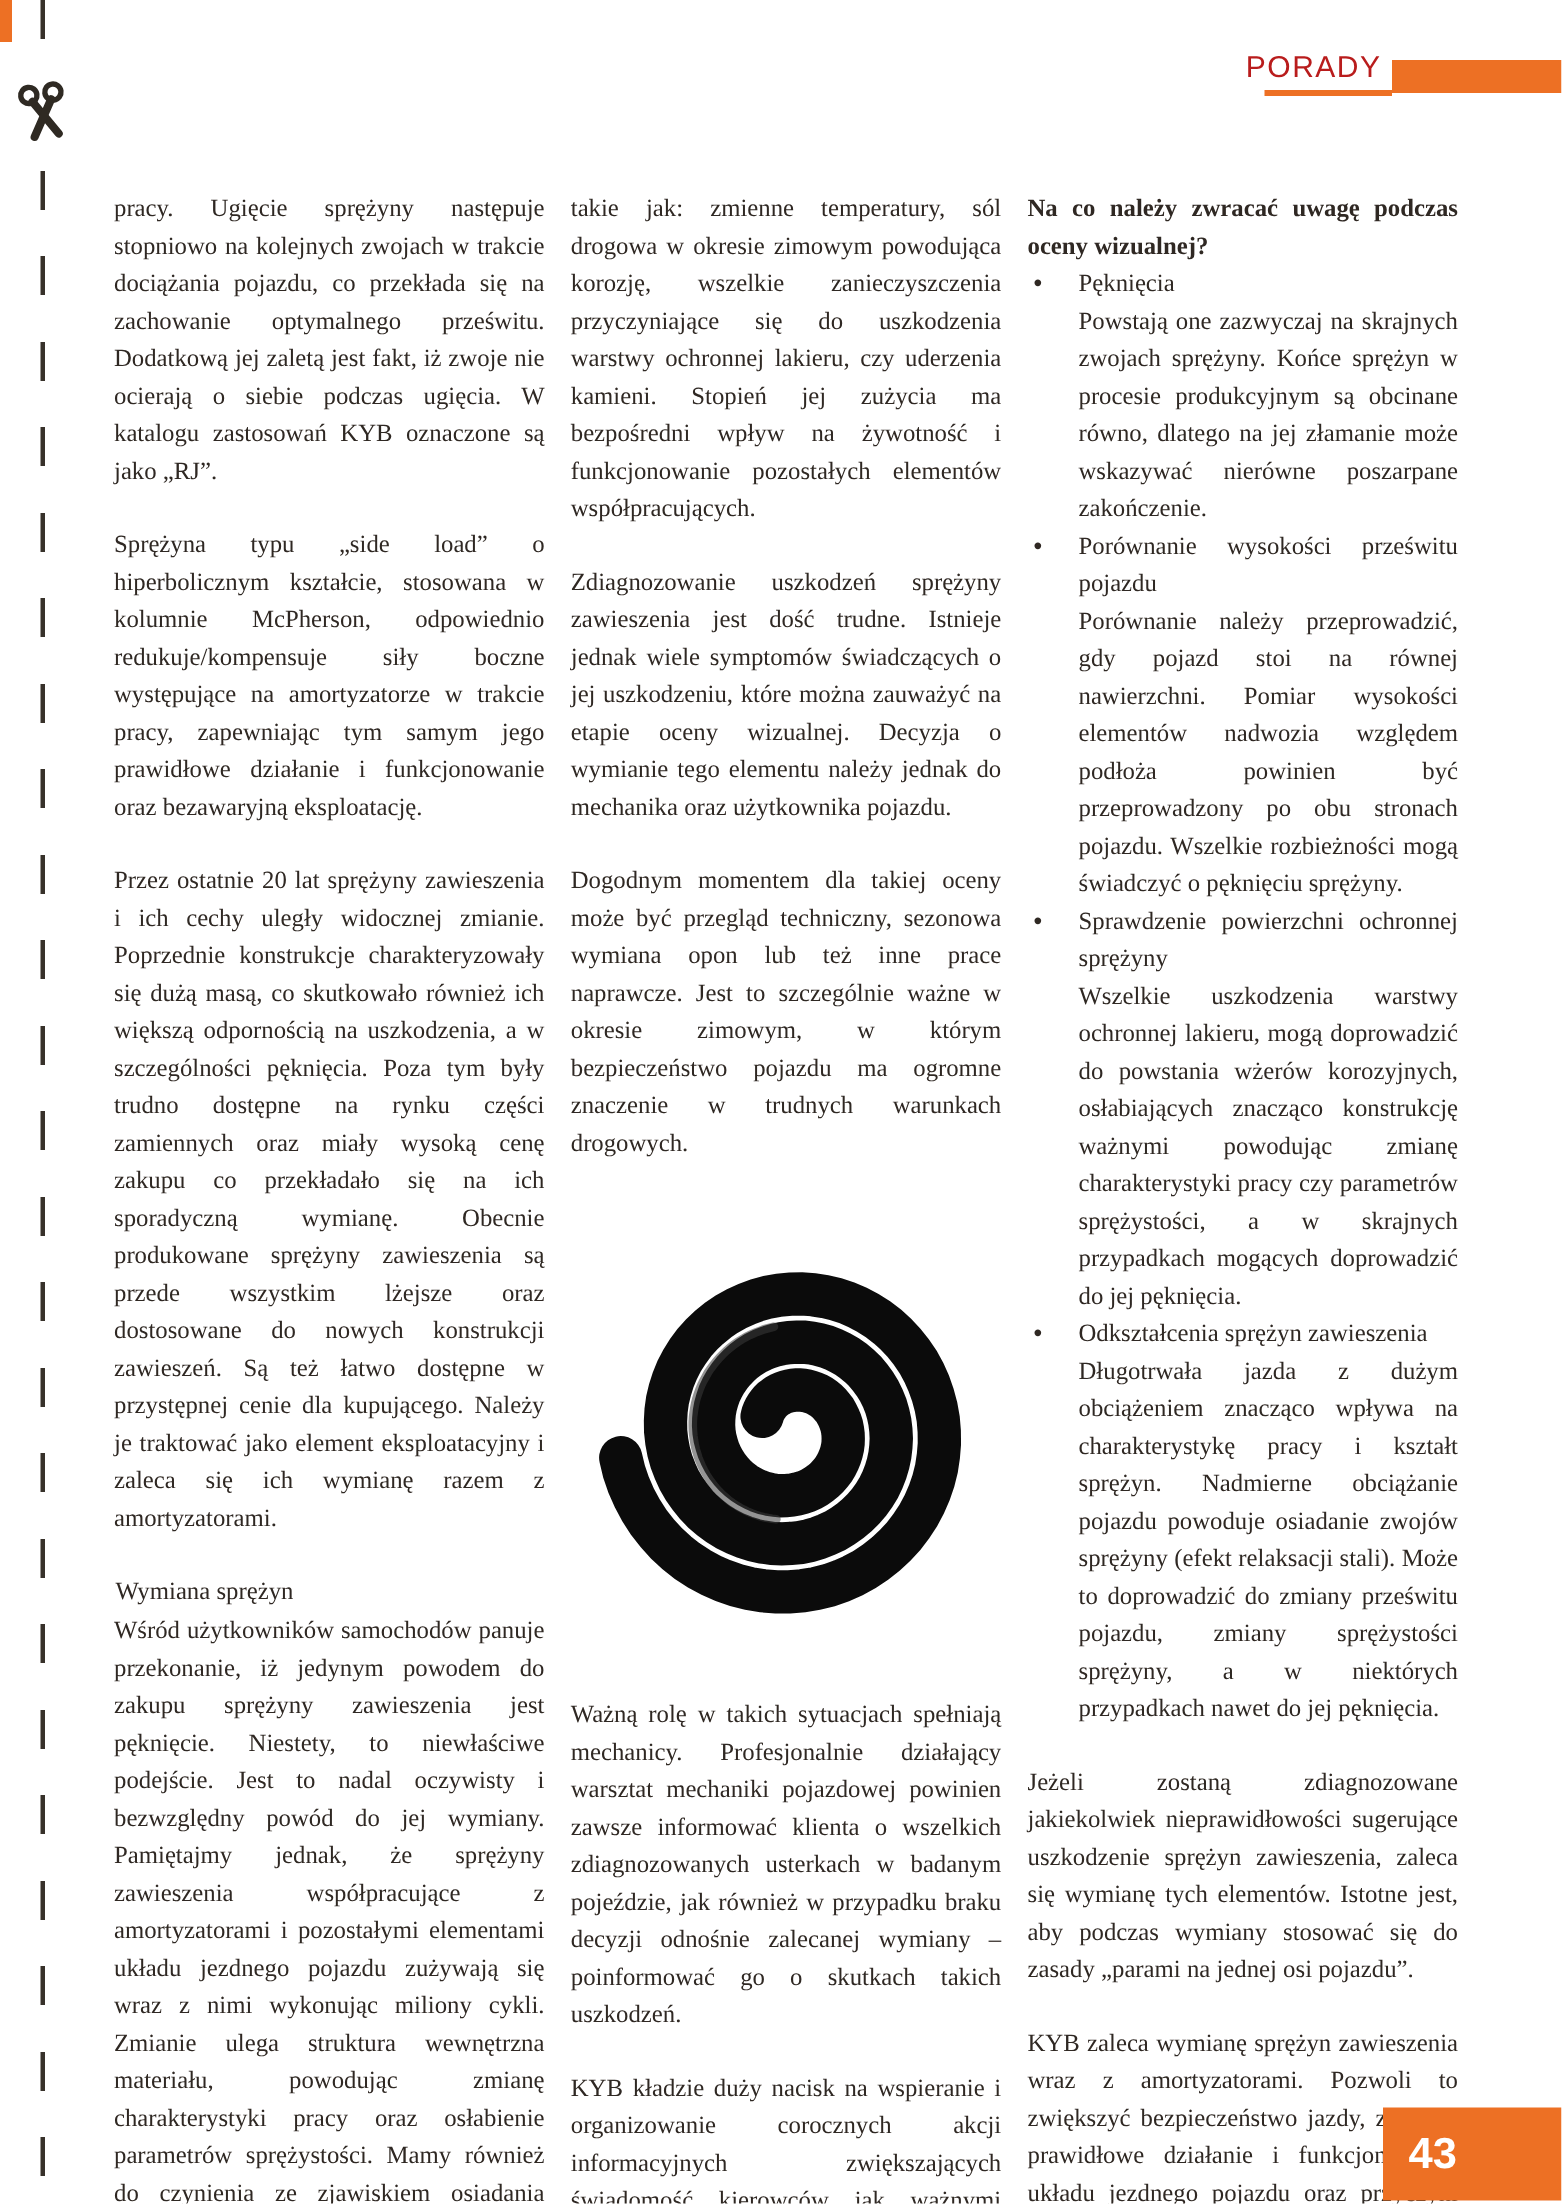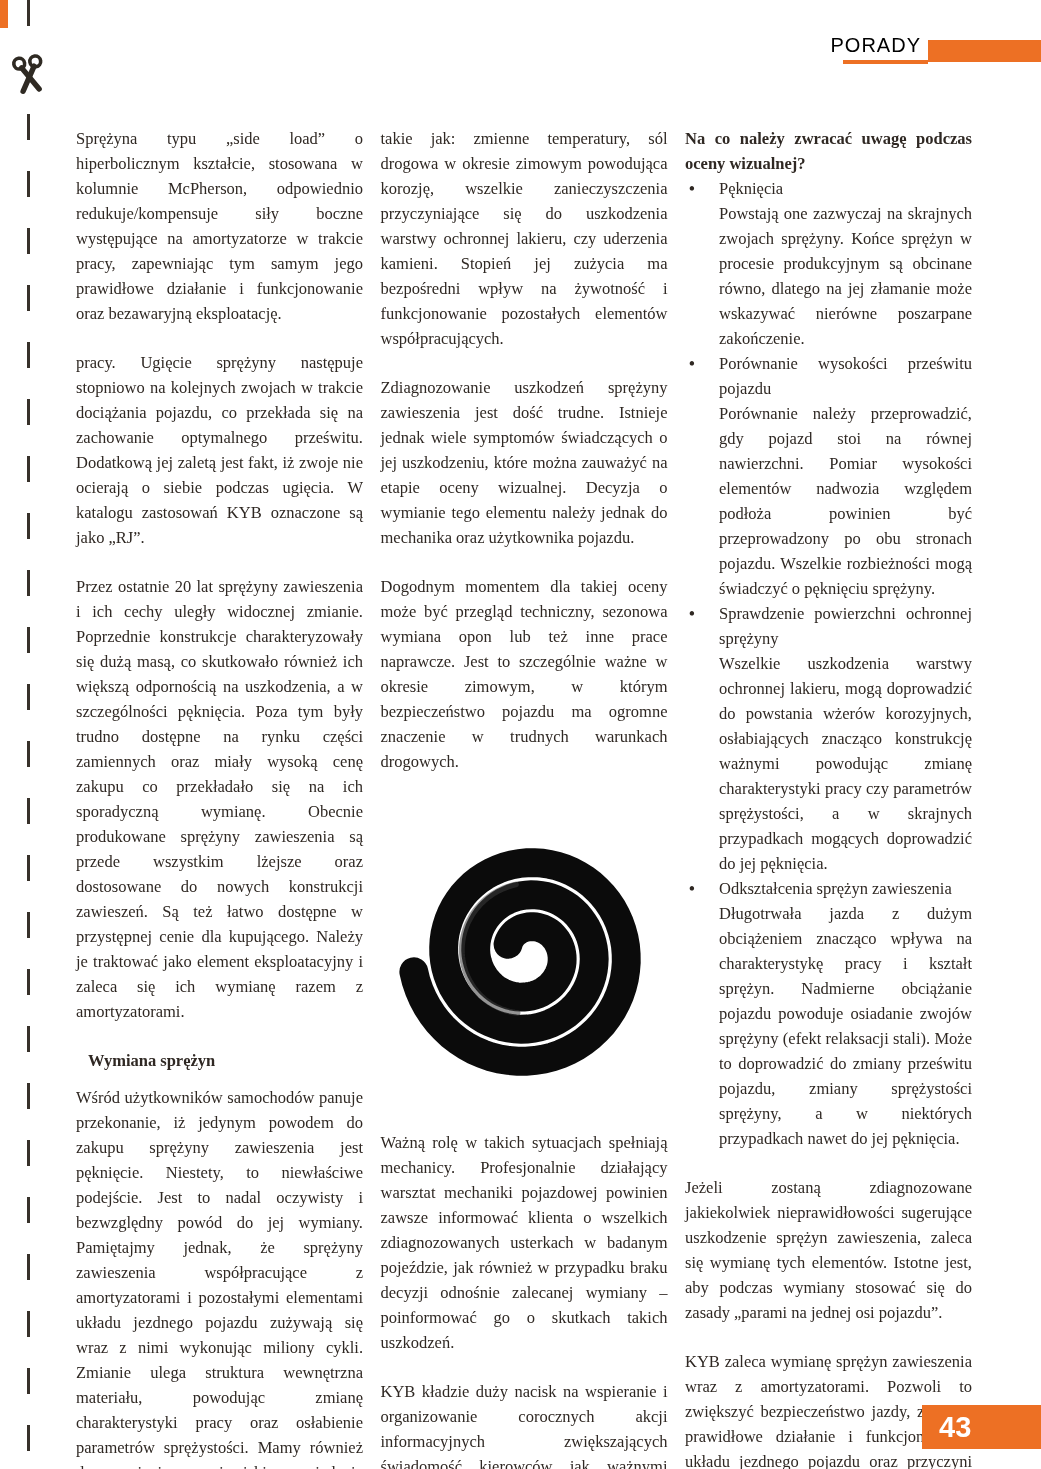--- a/index.html
+++ b/index.html
@@ -18,43 +18,43 @@
     position:absolute;left:8px;top:48px;width:42px;height:54px;
     background:#ffffff;display:flex;align-items:center;justify-content:center;
     transform:rotate(-8deg);
   }
   
   .corner-accent{position:absolute;left:0;top:0;width:8px;height:28px;}
   
   .section-label{
     position:absolute;top:34px;right:120px;
     font-family:"Liberation Sans","DejaVu Sans",sans-serif;
-    font-size:20px;font-weight:400;letter-spacing:1px;color:#000000;text-align:right;
+    font-size:20px;font-weight:400;letter-spacing:1px;color:#b91c1c;text-align:right;
   }
   .section-underline{position:absolute;top:60px;right:113px;width:85px;height:4px;}
   .section-block{position:absolute;top:40px;right:0;width:113px;height:22px;}
   
   .columns{
     position:absolute;left:76px;top:126px;width:896px;
     display:flex;justify-content:space-between;
   }
   .col{width:287px;font-size:16.5px;line-height:25px;text-align:justify;}
   .col p{margin:0 0 24px 0;}
-  .col .heading{font-weight:bold;margin:12px;}
+  .col .heading{font-weight:normal;margin:1px;}
   .col .heading-block{font-weight:bold;margin:0;}
   .photo{width:292px;height:308px;margin:20px 0 24px -2px;}
   .photo svg{width:100%;height:100%;}
   ul.checklist{list-style:none;margin:0 0 24px 0;padding:0;}
   ul.checklist li{position:relative;padding-left:34px;margin:0;}
   ul.checklist .bullet{position:absolute;left:4px;top:0;font-weight:bold;}
   ul.checklist .b-title{display:block;font-weight:normal;}
   ul.checklist .b-body{display:block;}
   
   .page-num-box{
-    position:absolute;right:0;top:1405px;width:119px;height:44px;
+    position:absolute;right:0;top:1405px;width:119px;height:62px;
     display:flex;align-items:center;
   }
   .page-num-box span{
     font-family:"Liberation Sans","DejaVu Sans",sans-serif;
     font-size:29px;font-weight:bold;color:#ffffff;padding-left:17px;
   }
 </style>
 </head>
 <body>
 
@@ -69,22 +69,22 @@
   </svg>
 </div>
 
 <div class="section-label">PORADY</div>
 <div class="section-underline accent-bg" style="background: rgb(237, 112, 36);"></div>
 <div class="section-block accent-bg" style="background: rgb(237, 112, 36);"></div>
 
 <div class="columns">
 
   <div class="col">
+    <p>pracy. Ugięcie sprężyny następuje stopniowo na kolejnych zwojach w trakcie dociążania pojazdu, co przekłada się na zachowanie optymalnego prześwitu. Dodatkową jej zaletą jest fakt, iż zwoje nie ocierają o siebie podczas ugięcia. W katalogu zastosowań KYB oznaczone są jako „RJ”.</p>
     <p>Sprężyna typu „side load” o hiperbolicznym kształcie, stosowana w kolumnie McPherson, odpowiednio redukuje/kompensuje siły boczne występujące na amortyzatorze w trakcie pracy, zapewniając tym samym jego prawidłowe działanie i funkcjonowanie oraz bezawaryjną eksploatację.</p>
-    <p>pracy. Ugięcie sprężyny następuje stopniowo na kolejnych zwojach w trakcie dociążania pojazdu, co przekłada się na zachowanie optymalnego prześwitu. Dodatkową jej zaletą jest fakt, iż zwoje nie ocierają o siebie podczas ugięcia. W katalogu zastosowań KYB oznaczone są jako „RJ”.</p>
     <p>Przez ostatnie 20 lat sprężyny zawieszenia i ich cechy uległy widocznej zmianie. Poprzednie konstrukcje charakteryzowały się dużą masą, co skutkowało również ich większą odpornością na uszkodzenia, a w szczególności pęknięcia. Poza tym były trudno dostępne na rynku części zamiennych oraz miały wysoką cenę zakupu co przekładało się na ich sporadyczną wymianę. Obecnie produkowane sprężyny zawieszenia są przede wszystkim lżejsze oraz dostosowane do nowych konstrukcji zawieszeń. Są też łatwo dostępne w przystępnej cenie dla kupującego. Należy je traktować jako element eksploatacyjny i zaleca się ich wymianę razem z amortyzatorami.</p>
     <p class="heading">Wymiana sprężyn</p>
     <p>Wśród użytkowników samochodów panuje przekonanie, iż jedynym powodem do zakupu sprężyny zawieszenia jest pęknięcie. Niestety, to niewłaściwe podejście. Jest to nadal oczywisty i bezwzględny powód do jej wymiany. Pamiętajmy jednak, że sprężyny zawieszenia współpracujące z amortyzatorami i pozostałymi elementami układu jezdnego pojazdu zużywają się wraz z nimi wykonując miliony cykli. Zmianie ulega struktura wewnętrzna materiału, powodując zmianę charakterystyki pracy oraz osłabienie parametrów sprężystości. Mamy również do czynienia ze zjawiskiem osiadania zwojów, zwanym fachowo efektem „relaksacji” stali. Skutkiem tego jest zmniejszenie prześwitu pojazdu oraz możliwości jego obciążenia (Dopuszczalnej Masy Całkowitej).</p>
 
   </div>
 
   <div class="col">
     <p>takie jak: zmienne temperatury, sól drogowa w okresie zimowym powodująca korozję, wszelkie zanieczyszczenia przyczyniające się do uszkodzenia warstwy ochronnej lakieru, czy uderzenia kamieni. Stopień jej zużycia ma bezpośredni wpływ na żywotność i funkcjonowanie pozostałych elementów współpracujących.</p>
     <p>Zdiagnozowanie uszkodzeń sprężyny zawieszenia jest dość trudne. Istnieje jednak wiele symptomów świadczących o jej uszkodzeniu, które można zauważyć na etapie oceny wizualnej. Decyzja o wymianie tego elementu należy jednak do mechanika oraz użytkownika pojazdu.</p>
     <p>Dogodnym momentem dla takiej oceny może być przegląd techniczny, sezonowa wymiana opon lub też inne prace naprawcze. Jest to szczególnie ważne w okresie zimowym, w którym bezpieczeństwo pojazdu ma ogromne znaczenie w trudnych warunkach drogowych.</p>

